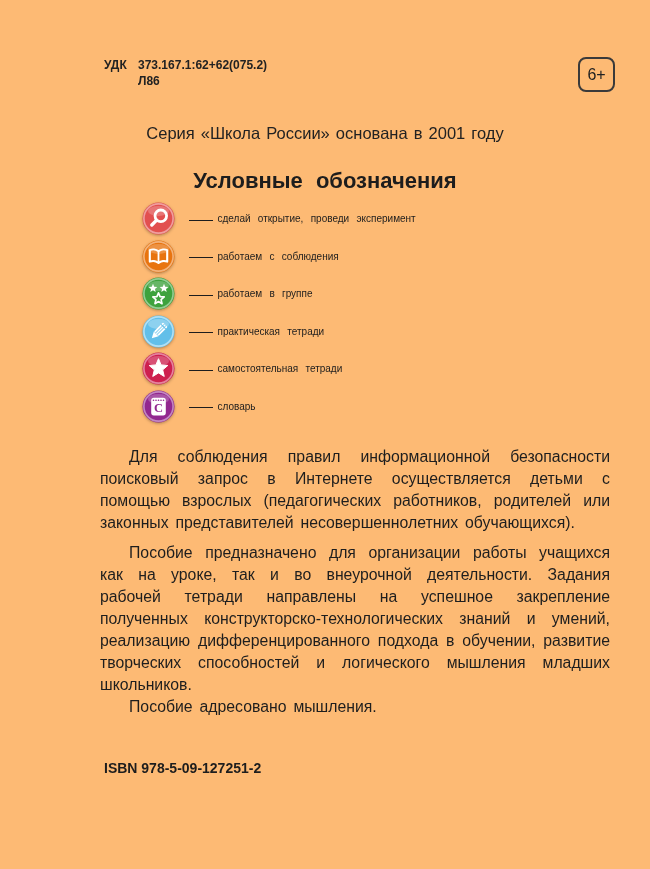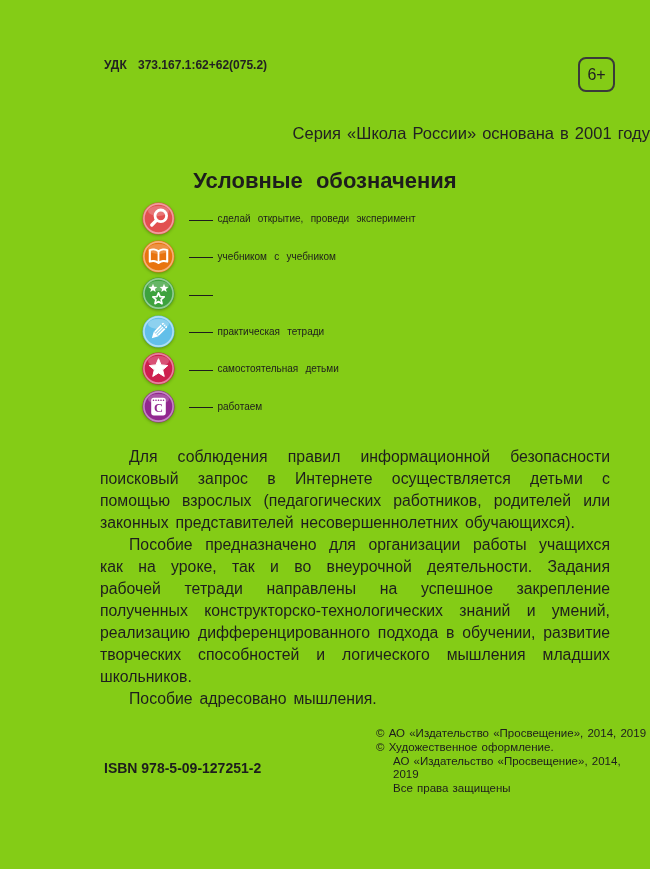--- a/index.html
+++ b/index.html
@@ -1,58 +1,61 @@
 <!DOCTYPE html>
 <html style="--text: #222222; --icon-magnifier: #e25050; --icon-book: #e8740f; --icon-group: #3da23d; --icon-pencil: #62bfe9; --icon-star: #ce1f4f; --icon-dictionary: #92278f;"><head>
 <meta charset="utf-8">
 <style>
   html,body{margin:0;padding:0;background:#ffffff;}
   .page{
-    position:relative;width:650px;height:869px;background:#84cc16;overflow:hidden;
+    position:relative;width:650px;height:869px;background:#fdba74;overflow:hidden;
     font-family:"Liberation Sans","DejaVu Sans",sans-serif;color:var(--text,#222);
   }
   
   .meta{position:absolute;left:104px;top:57px;font-size:12px;font-weight:700;line-height:16px;}
   .meta-label{display:inline-block;width:34px;}
   
   .age-badge{
     position:absolute;left:578px;top:57px;width:33px;height:31px;
     border:2px solid #3a3a3a;border-radius:8px;
     display:flex;align-items:center;justify-content:center;
     font-size:16px;font-weight:500;color:#222;
   }
-  .series{position:absolute;left:0;top:124px;width:100%;text-align:right;
+  .series{position:absolute;left:0;top:124px;width:100%;text-align:center;
     font-size:16.5px;word-spacing:1.5px;}
   .legend-title{position:absolute;left:0;top:168px;width:100%;margin:0;text-align:center;
     font-size:22px;font-weight:700;word-spacing:7px;color:#1d1d1d;}
   
   .legend{position:absolute;left:142px;top:202px;display:flex;flex-direction:column;gap:4.6px;}
   .legend-row{display:flex;align-items:center;height:33px;}
   .legend-icon{width:33px;height:33px;flex:0 0 33px;filter:drop-shadow(0 1px 1.5px rgba(0,0,0,.3));}
   .legend-icon svg{width:33px;height:33px;display:block;}
   .dash{margin-left:14px;font-size:15.5px;display:inline-block;transform:scaleX(1.55);transform-origin:left center;color:#1d1d1d;}
   .legend-label{margin-left:13px;font-size:10px;word-spacing:4.5px;color:#1d1d1d;white-space:nowrap;}
   
   .body-text{position:absolute;left:100px;top:446px;width:510px;
     font-size:15.8px;line-height:22px;text-align:justify;word-spacing:2.5px;color:#1e1e1e;}
   .para{margin:0;text-indent:29px;}
-  .para.gap-after{}
+  .para.gap-after{margin-bottom:8px;}
   
   .isbn{position:absolute;left:104px;top:760px;font-size:14px;font-weight:700;color:#1d1d1d;}
   .copyright{position:absolute;left:376px;top:727px;font-size:11.5px;line-height:13.8px;color:#1d1d1d;word-spacing:1px;}
   .c-indent{padding-left:17px;}
 </style>
 </head>
 <body>
 
 <div class="page">
 
   <div class="meta">
     <div>
       <span class="meta-label">УДК</span><span>373.167.1:62+62(075.2)</span>
+    </div>
+    <div>
+      <span class="meta-label"></span><span>Л86</span>
     </div>
   </div>
 
   <div class="age-badge">6+</div>
 
   <div class="series">Серия «Школа России» основана в 2001 году</div>
 
   <h1 class="legend-title">Условные обозначения</h1>
 
   <div class="legend">
@@ -75,35 +78,36 @@
       <span class="legend-icon">
         <svg viewBox="0 0 33 33">
           <circle cx="16.5" cy="16.5" r="16" fill="var(--icon-book)"></circle>
           <circle cx="16.5" cy="16.5" r="14.6" fill="none" stroke="rgba(255,255,255,.45)" stroke-width="1.6"></circle>
           <ellipse cx="16.5" cy="9" rx="10.5" ry="5" fill="rgba(255,255,255,.22)"></ellipse>
           <path d="M16.5 11.3 C14 9.2 10 9.1 7.8 10.1 L7.8 21.6 C10 20.7 14 20.8 16.5 22.9 C19 20.8 23 20.7 25.2 21.6 L25.2 10.1 C23 9.1 19 9.2 16.5 11.3 Z" fill="none" stroke="#fff" stroke-width="2.1" stroke-linejoin="round"></path>
           <line x1="16.5" y1="11.3" x2="16.5" y2="22.9" stroke="#fff" stroke-width="1.8"></line>
         </svg>
       </span>
       <span class="dash">—</span>
-      <span class="legend-label">учебником с учебником</span>
+      <span class="legend-label">работаем с соблюдения</span>
     </div>
 
     <div class="legend-row">
       <span class="legend-icon">
         <svg viewBox="0 0 33 33">
           <circle cx="16.5" cy="16.5" r="16" fill="var(--icon-group)"></circle>
           <circle cx="16.5" cy="16.5" r="14.6" fill="none" stroke="rgba(255,255,255,.45)" stroke-width="1.6"></circle>
           <ellipse cx="16.5" cy="9" rx="10.5" ry="5" fill="rgba(255,255,255,.22)"></ellipse>
           <polygon points="11,6.7 12.21,9.63 15.37,9.88 12.97,11.94 13.7,15.02 11,13.37 8.3,15.02 9.03,11.94 6.63,9.88 9.79,9.63" fill="#fff"></polygon>
           <polygon points="22,6.7 23.21,9.63 26.37,9.88 23.97,11.94 24.7,15.02 22,13.37 19.3,15.02 20.03,11.94 17.63,9.88 20.79,9.63" fill="#fff"></polygon>
           <polygon points="16.5,15.8 18.08,19.62 22.21,19.95 19.07,22.63 20.03,26.65 16.5,24.5 12.97,26.65 13.93,22.63 10.79,19.95 14.92,19.62" fill="none" stroke="#fff" stroke-width="1.7" stroke-linejoin="round"></polygon>
         </svg>
       </span>
       <span class="dash">—</span>
+      <span class="legend-label">работаем в группе</span>
     </div>
 
     <div class="legend-row">
       <span class="legend-icon">
         <svg viewBox="0 0 33 33">
           <circle cx="16.5" cy="16.5" r="16" fill="var(--icon-pencil)"></circle>
           <circle cx="16.5" cy="16.5" r="14.6" fill="none" stroke="rgba(255,255,255,.5)" stroke-width="1.6"></circle>
           <ellipse cx="16.5" cy="9" rx="10.5" ry="5" fill="rgba(255,255,255,.28)"></ellipse>
           <g transform="rotate(45 16.5 16.5)">
             <rect x="13.2" y="6.8" width="6.6" height="13" rx="1.2" fill="#fff"></rect>
@@ -121,52 +125,46 @@
     <div class="legend-row">
       <span class="legend-icon">
         <svg viewBox="0 0 33 33">
           <circle cx="16.5" cy="16.5" r="16" fill="var(--icon-star)"></circle>
           <circle cx="16.5" cy="16.5" r="14.6" fill="none" stroke="rgba(255,255,255,.45)" stroke-width="1.6"></circle>
           <ellipse cx="16.5" cy="9" rx="10.5" ry="5" fill="rgba(255,255,255,.22)"></ellipse>
           <polygon points="16.5,6.7 19.09,12.93 25.82,13.47 20.69,17.86 22.26,24.43 16.5,20.91 10.74,24.43 12.31,17.86 7.18,13.47 13.91,12.93" fill="#fff" stroke="#fff" stroke-width="1" stroke-linejoin="round"></polygon>
         </svg>
       </span>
       <span class="dash">—</span>
-      <span class="legend-label">самостоятельная детьми</span>
+      <span class="legend-label">самостоятельная тетради</span>
     </div>
 
     <div class="legend-row">
       <span class="legend-icon">
         <svg viewBox="0 0 33 33">
           <circle cx="16.5" cy="16.5" r="16" fill="var(--icon-dictionary)"></circle>
           <circle cx="16.5" cy="16.5" r="14.6" fill="none" stroke="rgba(255,255,255,.45)" stroke-width="1.6"></circle>
           <ellipse cx="16.5" cy="9" rx="10.5" ry="5" fill="rgba(255,255,255,.22)"></ellipse>
           <rect x="9.2" y="7.8" width="14.6" height="17.6" rx="2.6" fill="#fff"></rect>
           <circle cx="11.5" cy="10.2" r="0.8" fill="var(--icon-dictionary)"></circle>
           <circle cx="14" cy="10.2" r="0.8" fill="var(--icon-dictionary)"></circle>
           <circle cx="16.5" cy="10.2" r="0.8" fill="var(--icon-dictionary)"></circle>
           <circle cx="19" cy="10.2" r="0.8" fill="var(--icon-dictionary)"></circle>
           <circle cx="21.5" cy="10.2" r="0.8" fill="var(--icon-dictionary)"></circle>
           <text x="16.5" y="22" font-family="Liberation Serif, DejaVu Serif, serif" font-size="12.5" font-weight="700" fill="var(--icon-dictionary)" text-anchor="middle">С</text>
         </svg>
       </span>
       <span class="dash">—</span>
-      <span class="legend-label">работаем</span>
+      <span class="legend-label">словарь</span>
     </div>
 
   </div>
 
   <div class="body-text">
     <p class="para gap-after">Для соблюдения правил информационной безопасности поисковый запрос в Интернете осуществляется детьми с помощью взрослых (педагогических работников, родителей или законных представителей несовершеннолетних обучающихся).</p>
     <p class="para">Пособие предназначено для организации работы учащихся как на уроке, так и во внеурочной деятельности. Задания рабочей тетради направлены на успешное закрепление полученных конструкторско-технологических знаний и умений, реализацию дифференцированного подхода в обучении, развитие творческих способностей и логического мышления младших школьников.</p>
     <p class="para">Пособие адресовано мышления.</p>
   </div>
 
   <div class="isbn">ISBN 978-5-09-127251-2</div>
 
-  <div class="copyright">
-    <div>© АО «Издательство «Просвещение», 2014, 2019</div>
-    <div>© Художественное оформление.</div>
-    <div class="c-indent">АО «Издательство «Просвещение», 2014, 2019</div>
-    <div class="c-indent">Все права защищены</div>
-  </div>
 
 </div>
 
 </body></html>

